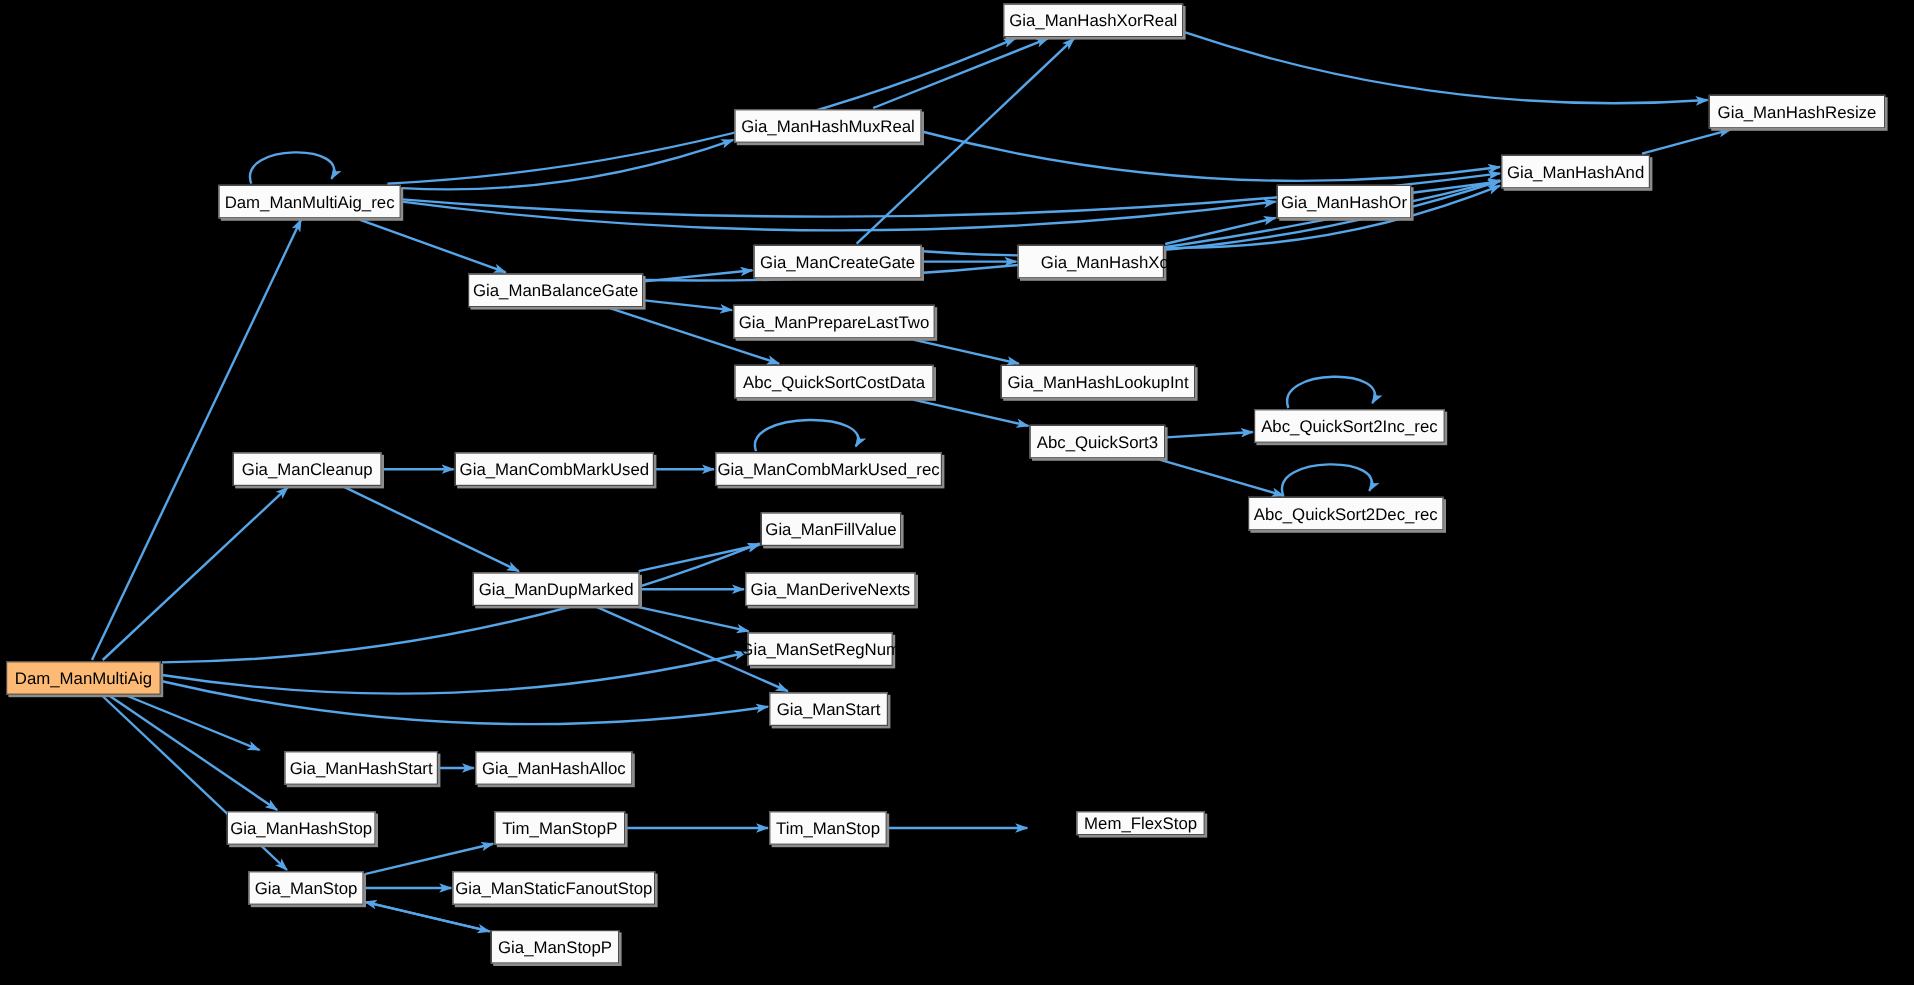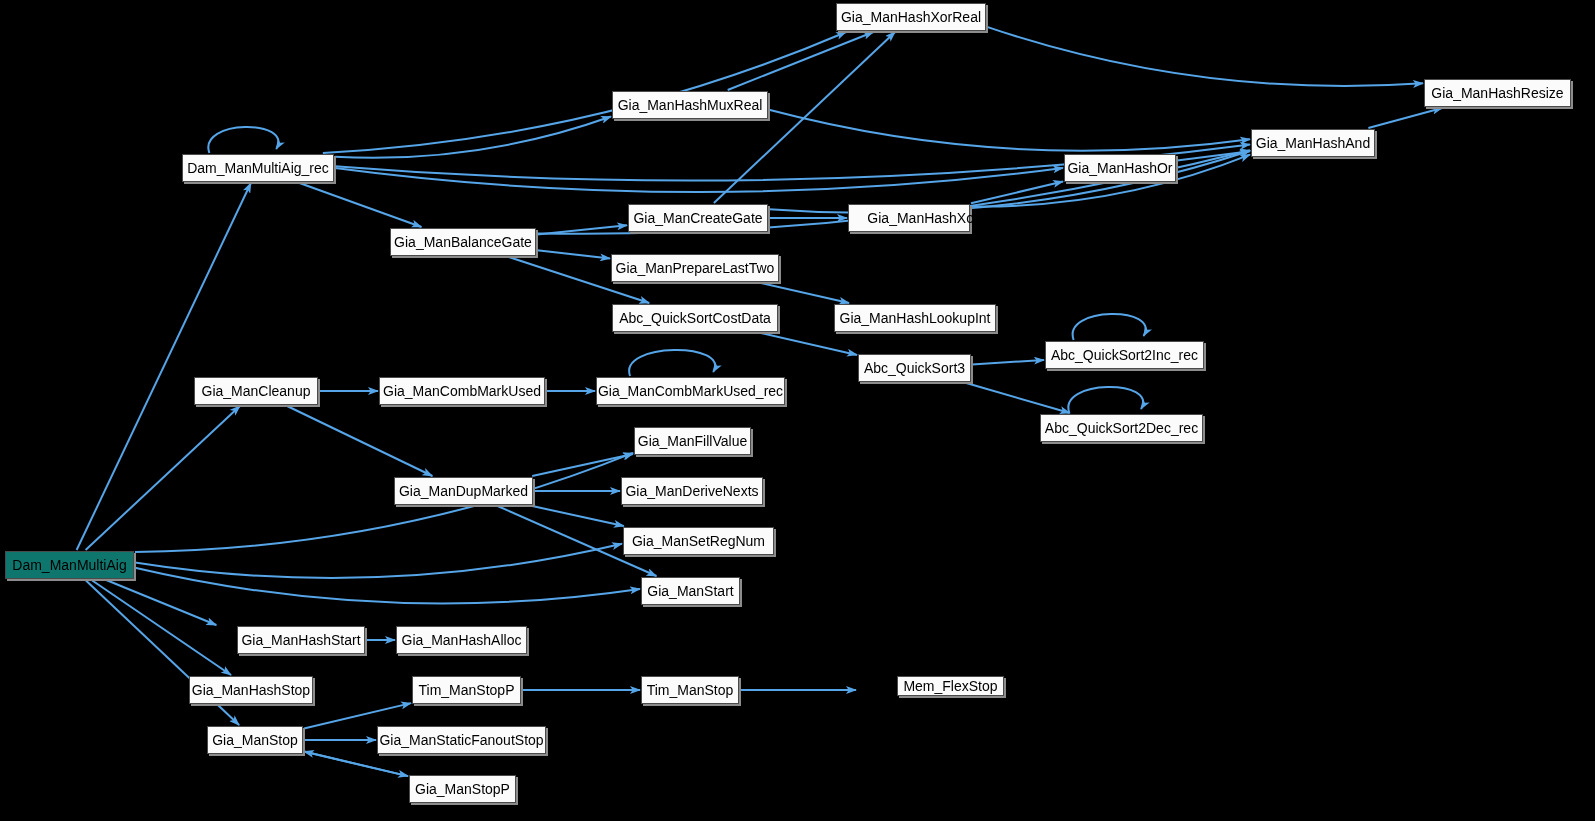--- a/index.html
+++ b/index.html
@@ -11,21 +11,21 @@
     background:#fbfbfb;
     border:1px solid #4a4a4a;
     box-shadow:2px 2px 0 0 #8c8c8c;
     display:flex;align-items:center;justify-content:center;
     font-family:"Liberation Sans", sans-serif;
     font-size:14px;
     color:#000;
     white-space:nowrap;
     letter-spacing:0px;
   }
-  .node.root{background:#0f766e;}
+  .node.root{background:#fdba74;}
   .node span{pointer-events:none;}
 </style>
 </head>
 <body>
 
 <div id="canvas">
 
   <svg class="edges" viewBox="0 0 1595 821" xmlns="http://www.w3.org/2000/svg">
     <defs>
       <marker id="ah" markerWidth="11" markerHeight="8" refX="10" refY="4" orient="auto" markerUnits="userSpaceOnUse">
@@ -145,21 +145,21 @@
       </div>
       <div class="node" style="left: 634px; top: 427px; width: 117px; height: 28px;">
         <span>Gia_ManFillValue</span>
       </div>
       <div class="node" style="left: 394px; top: 477px; width: 139px; height: 28px;">
         <span>Gia_ManDupMarked</span>
       </div>
       <div class="node" style="left: 621px; top: 477px; width: 142px; height: 28px;">
         <span>Gia_ManDeriveNexts</span>
       </div>
-      <div class="node" style="left: 623px; top: 527px; width: 151px; height: 28px;">
+      <div class="node" style="left: 623px; top: 527px; width: 121px; height: 28px;">
         <span>Gia_ManSetRegNum</span>
       </div>
       <div class="node" style="left: 641px; top: 577px; width: 99px; height: 28px;">
         <span>Gia_ManStart</span>
       </div>
       <div class="node" style="left: 189px; top: 626px; width: 128px; height: 28px; margin-left: 48px;">
         <span>Gia_ManHashStart</span>
       </div>
       <div class="node" style="left: 396px; top: 626px; width: 131px; height: 28px;">
         <span>Gia_ManHashAlloc</span>

